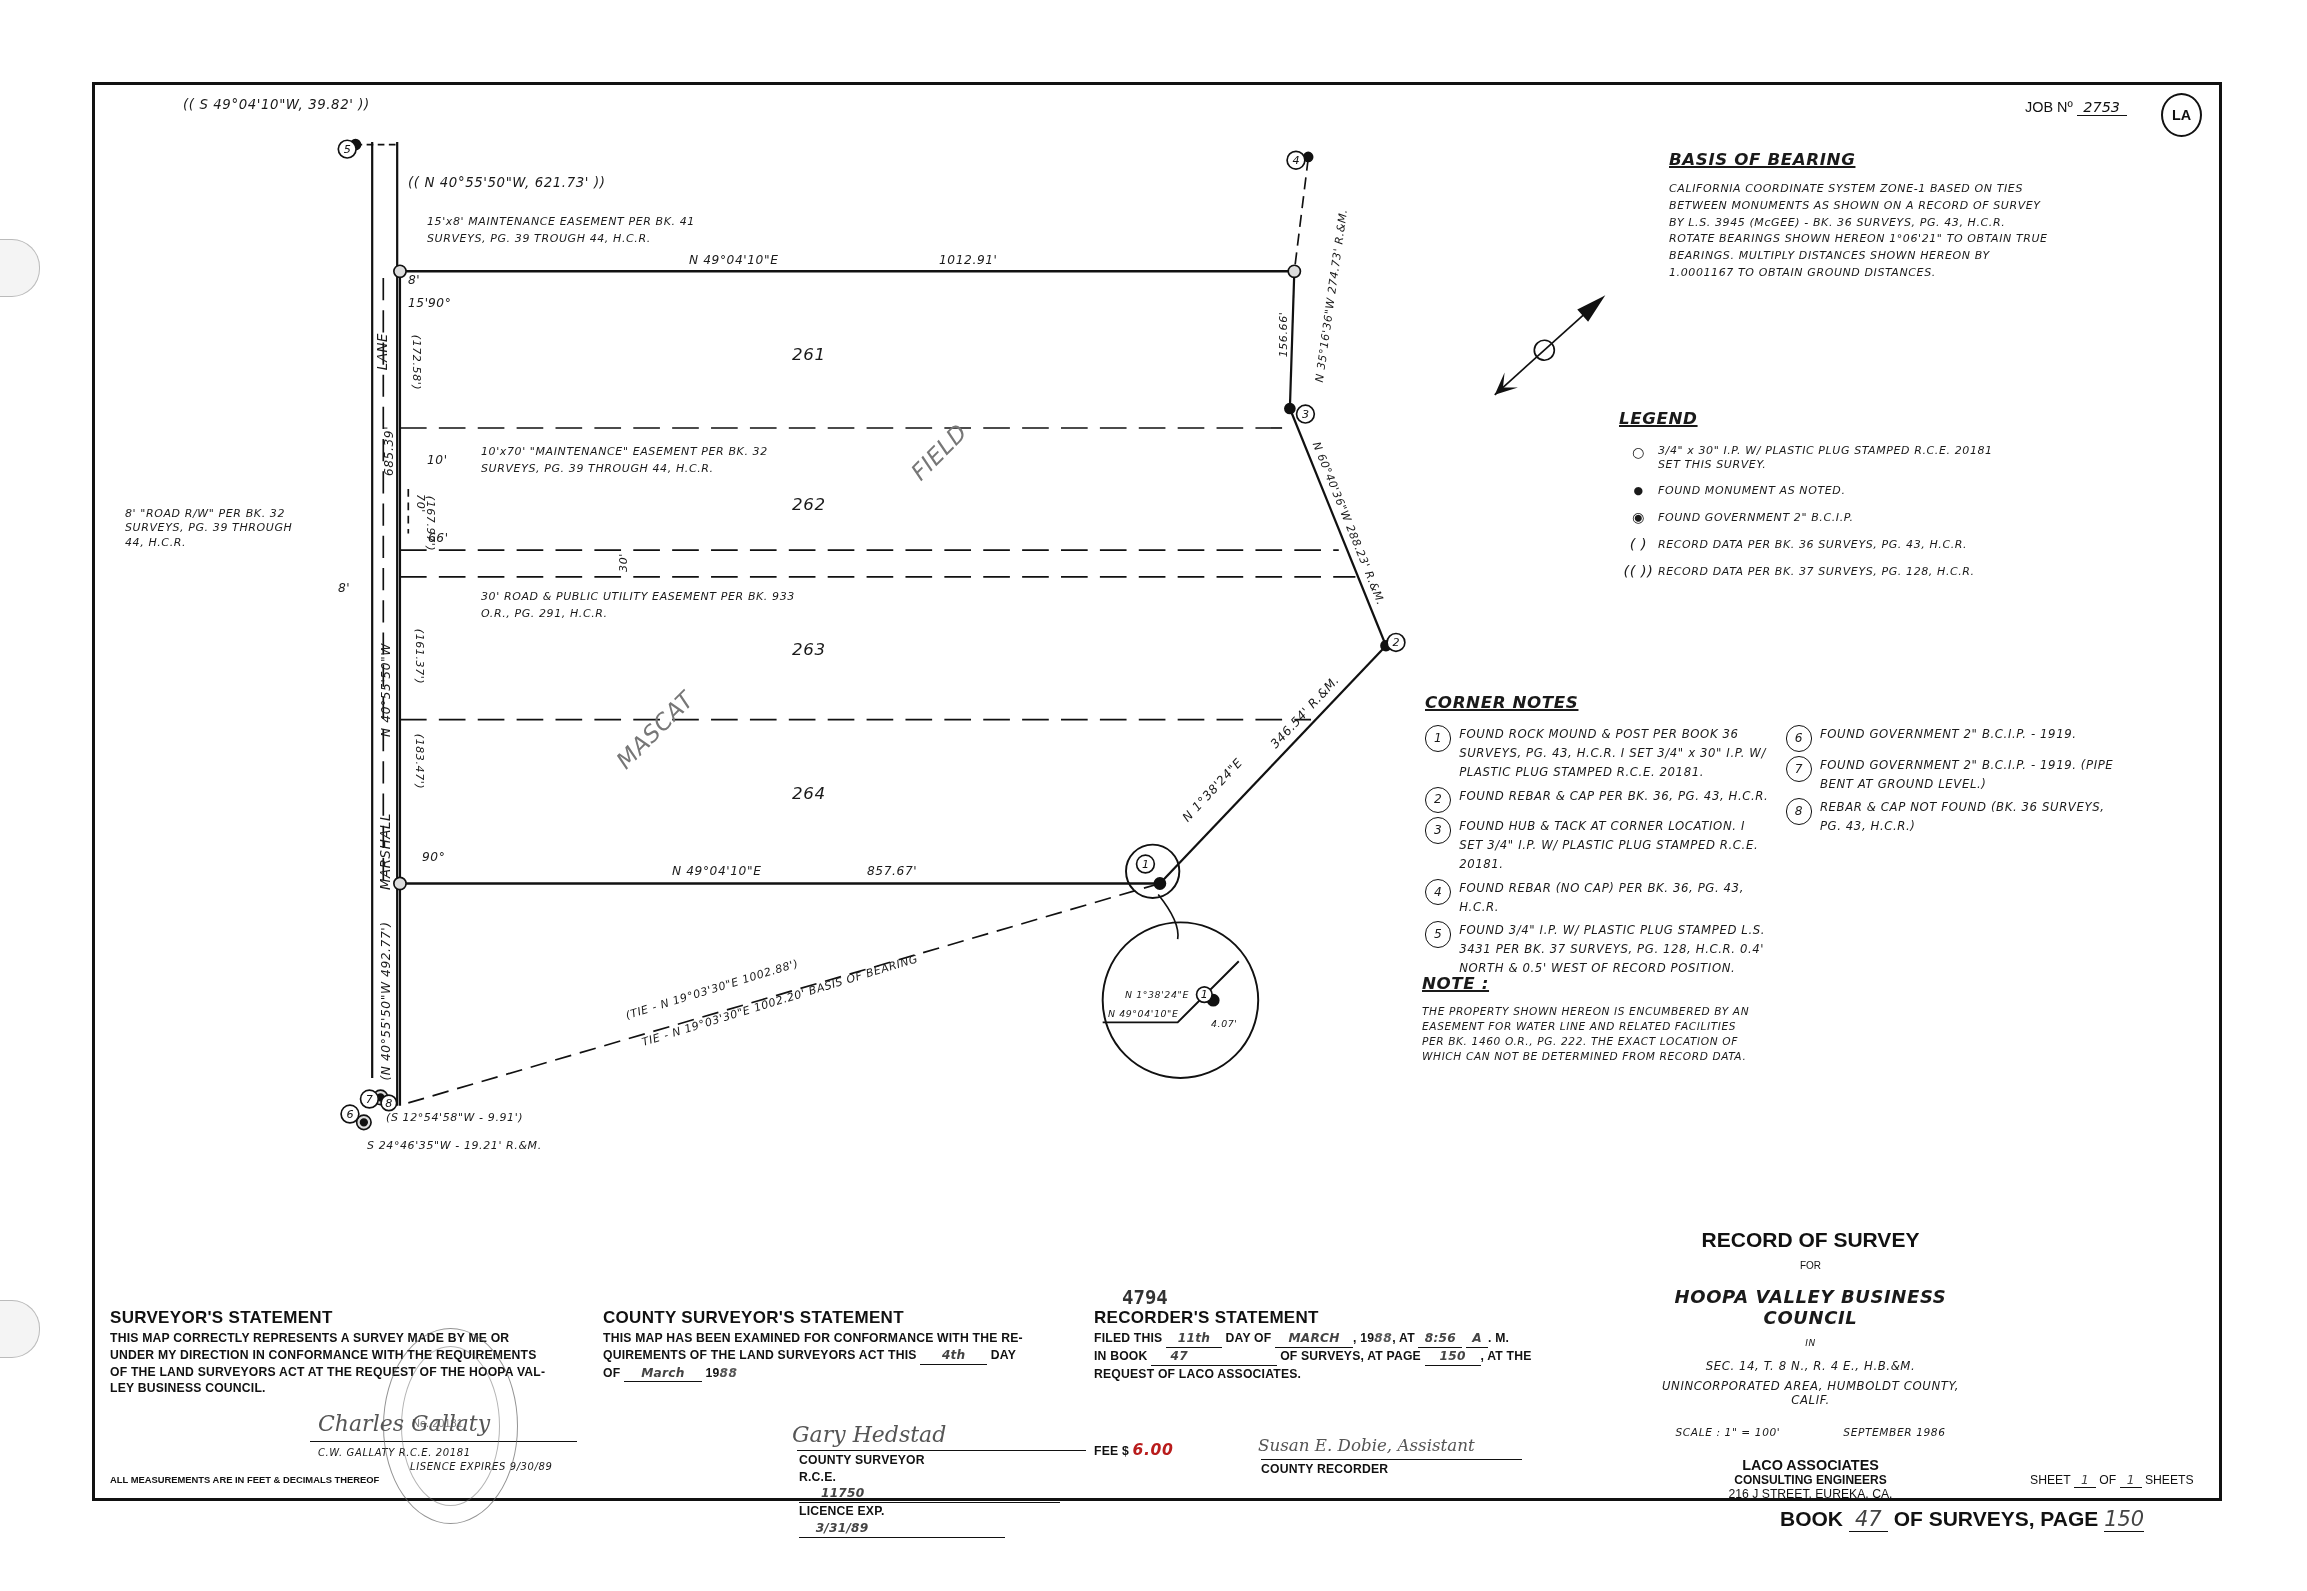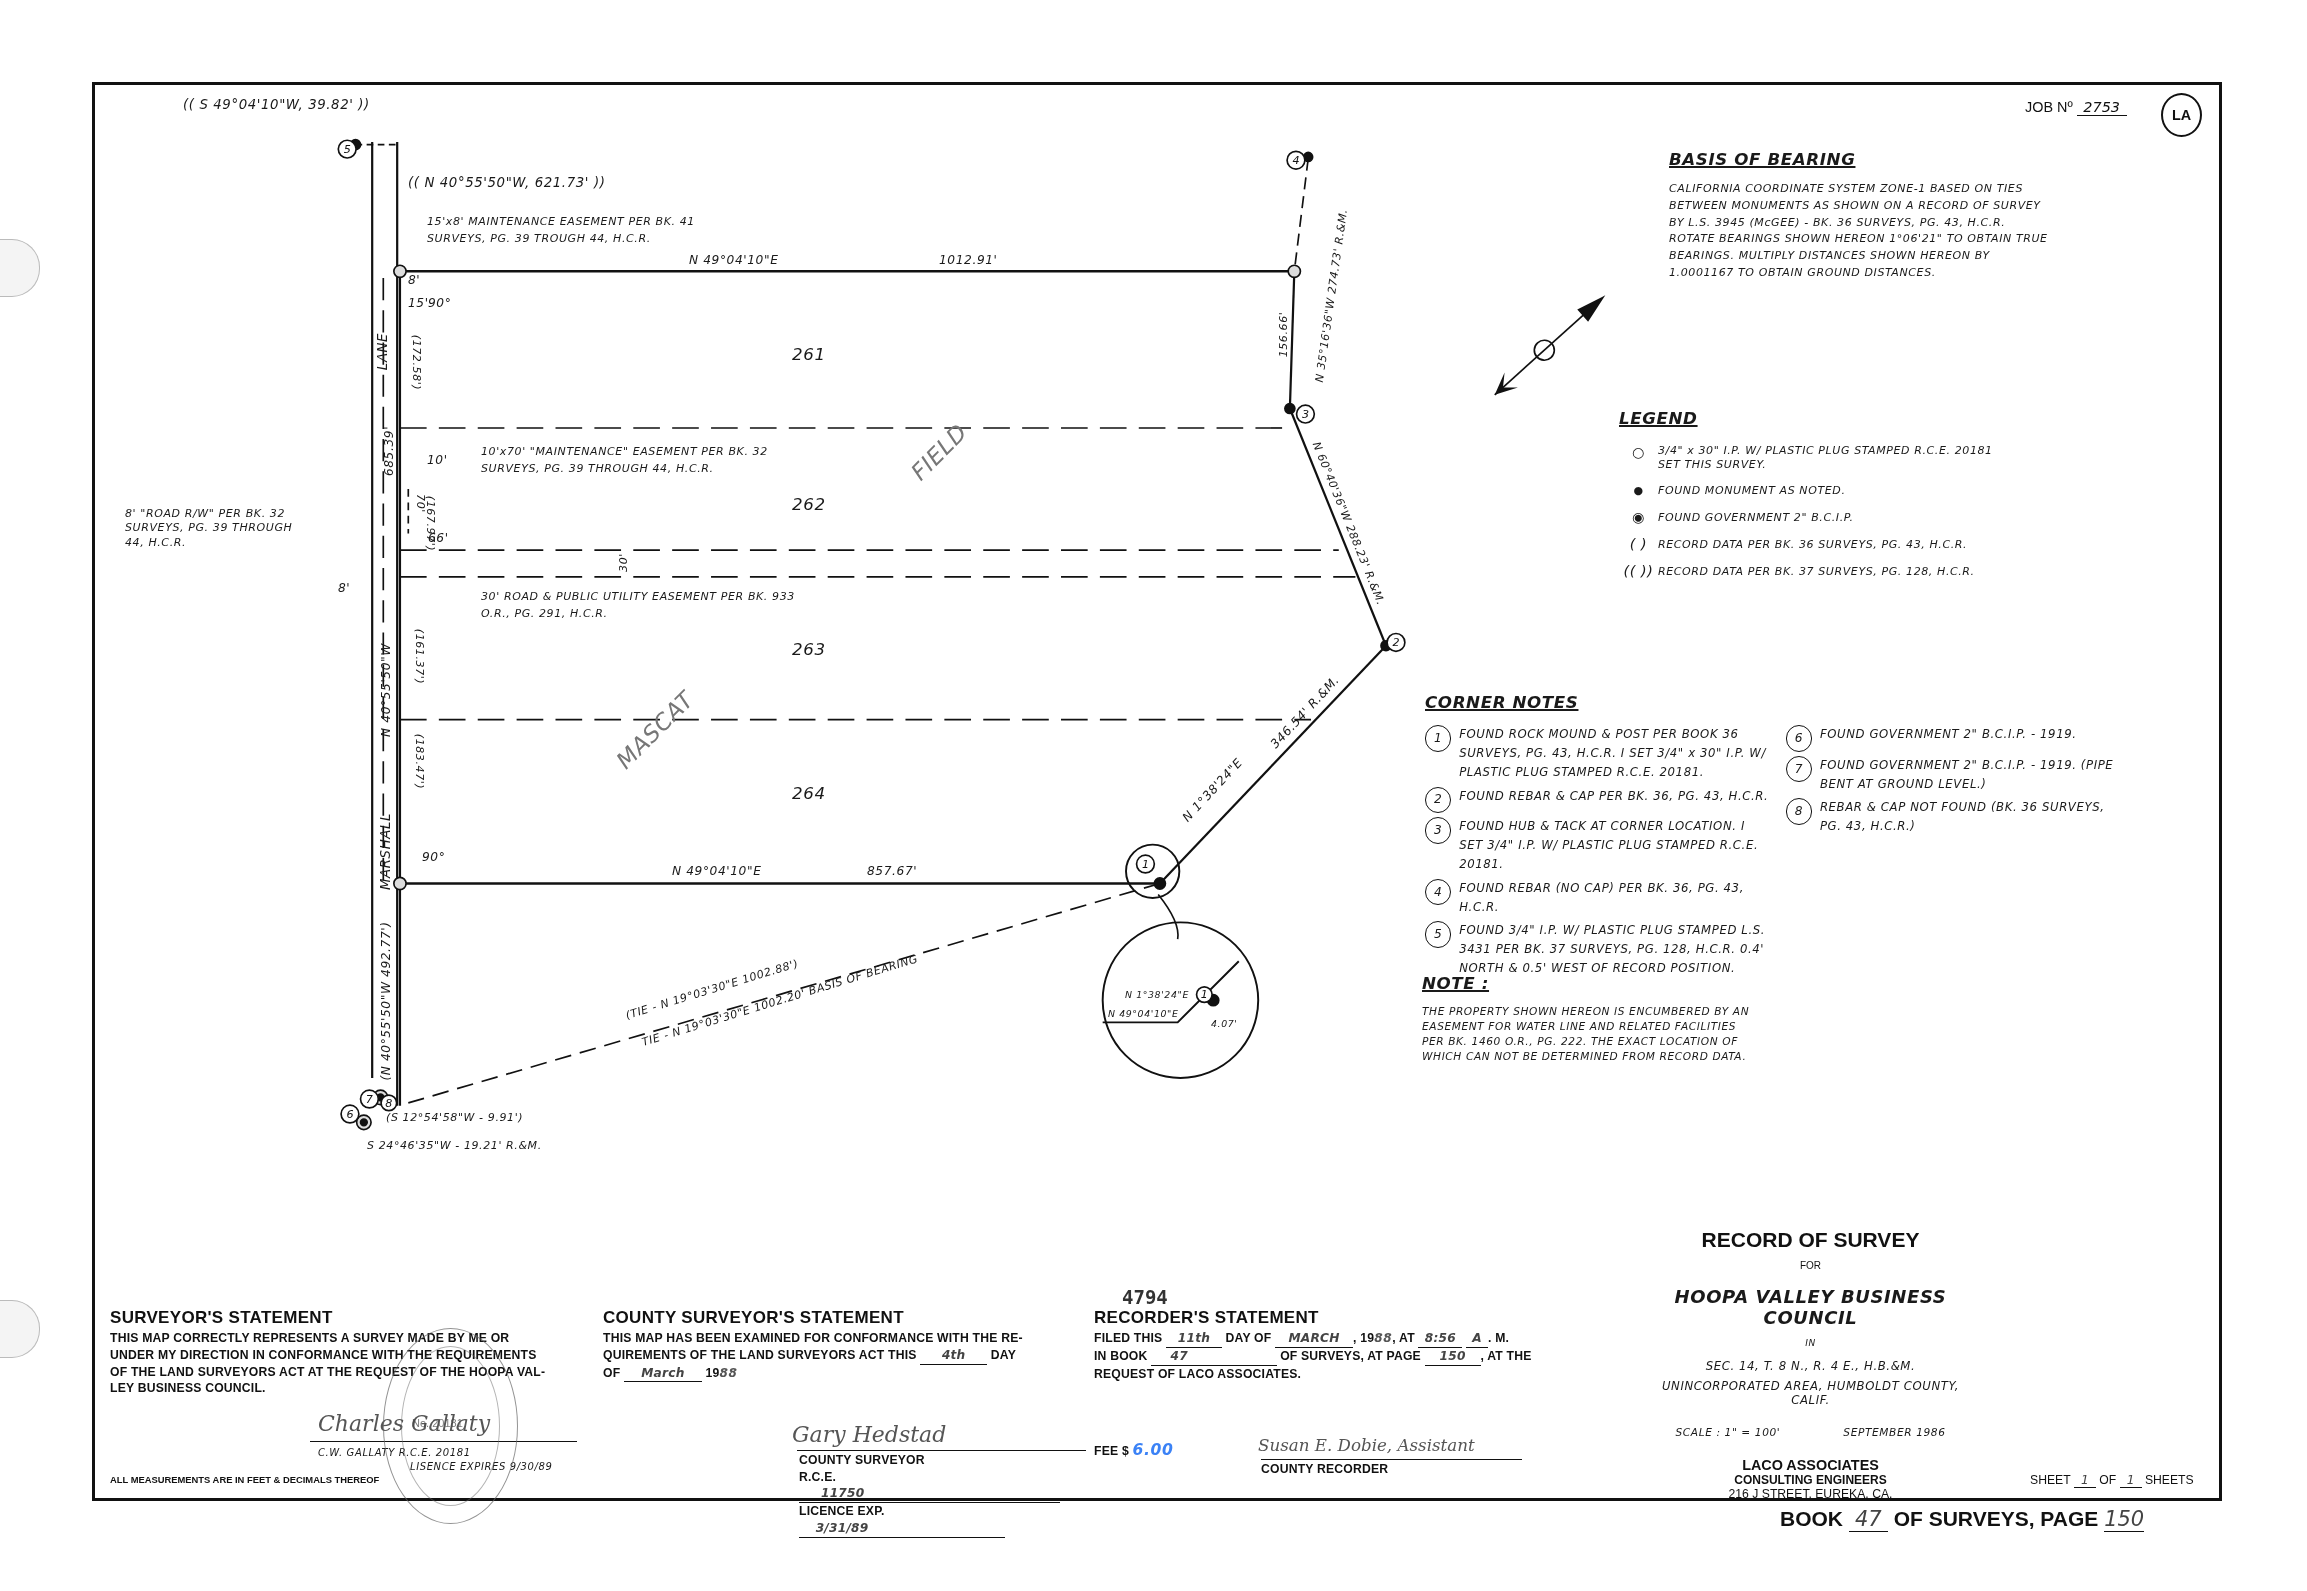--- a/index.html
+++ b/index.html
@@ -324,21 +324,21 @@
       <span class="fill" style="min-width:44px;">8:56</span>
       <span class="fill" style="min-width:22px;">A</span><span>. M.</span></div>
     <div><span>IN BOOK</span>
       <span class="fill" style="min-width:106px;text-align:left;padding-left:19.4px;">47</span>
       <span>OF SURVEYS, AT PAGE</span>
       <span class="fill" style="min-width:56px;">150</span><span>, AT THE</span></div>
     <div>REQUEST OF LACO ASSOCIATES.</div>
   </div>
   <div class="stmt-body" style="position:absolute;left:0;top:156px;">
     <span>FEE $</span>
-    <span class="hand" style="font-size:15.6px;color:#3b82f6;">6.00</span>
+    <span class="hand" style="font-size:15.6px;color:#b91c1c;">6.00</span>
   </div>
   <div class="sig" style="position:absolute;left:164px;top:149px;font-size:16.7px;">Susan E. Dobie, Assistant</div>
   <div style="position:absolute;left:167px;top:173px;width:261px;border-top:1.7px solid #111;"></div>
   <div class="stmt-body" style="position:absolute;left:167px;top:175px;">COUNTY RECORDER</div>
 </div>
 
 <div class="abs title-block" style="left:1644px;top:1228px;width:333px;">
   <div style="font-size:21px;font-weight:bold;">RECORD OF SURVEY</div>
   <div style="font-size:10px;margin-top:7.8px;">FOR</div>
   <div class="hand" style="font-size:18px;font-weight:bold;margin-top:15.6px;">HOOPA VALLEY BUSINESS COUNCIL</div>

